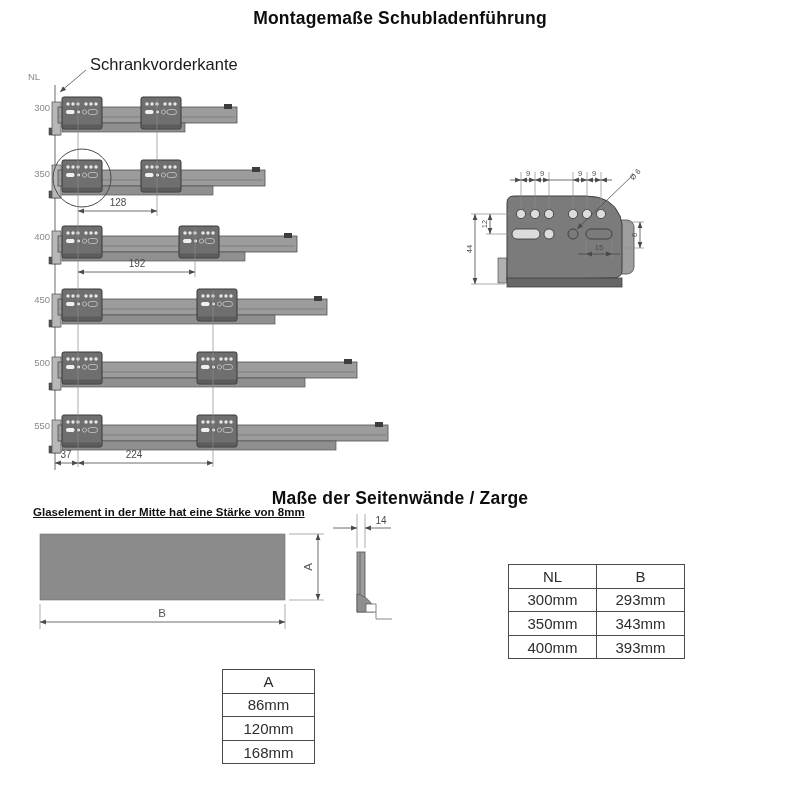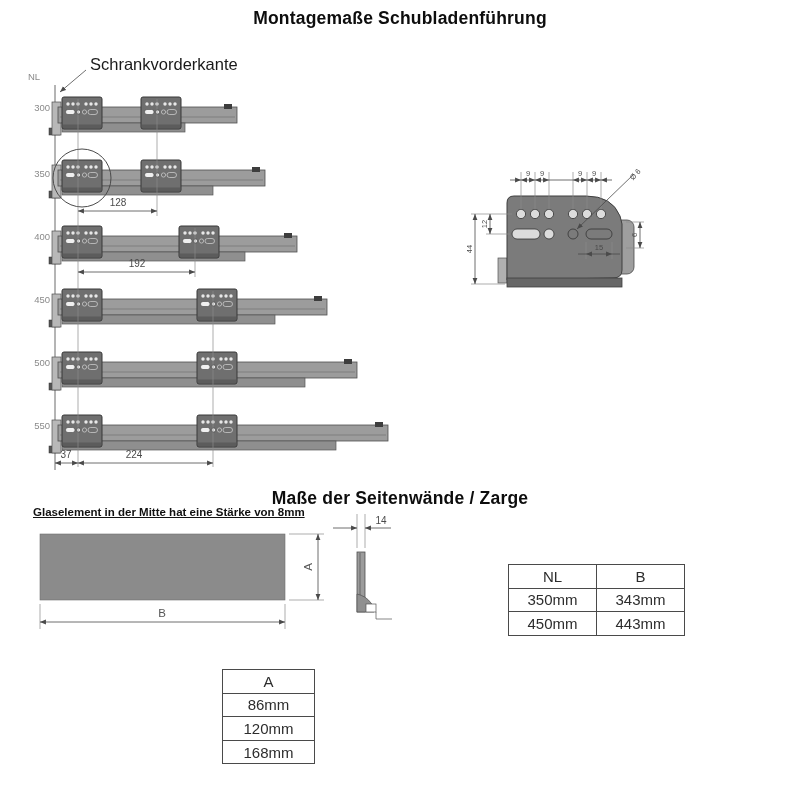--- a/index.html
+++ b/index.html
@@ -242,26 +242,30 @@
     <colgroup>
         <col style="width:88px">
         <col style="width:88px">
       </colgroup>
     <tbody>
         <tr>
       <th>NL</th>
       <th>B</th>
     </tr>
     <tr>
+          <td>300mm</td>
+          <td>293mm</td>
+        </tr>
+    <tr>
           <td>350mm</td>
           <td>343mm</td>
         </tr>
     <tr>
-          <td>450mm</td>
-          <td>443mm</td>
+          <td>400mm</td>
+          <td>393mm</td>
         </tr>
   </tbody>
     </table>
 
   <table class="t" id="ta">
     <tbody>
         <tr>
       <th>A</th>
     </tr>
     <tr>

